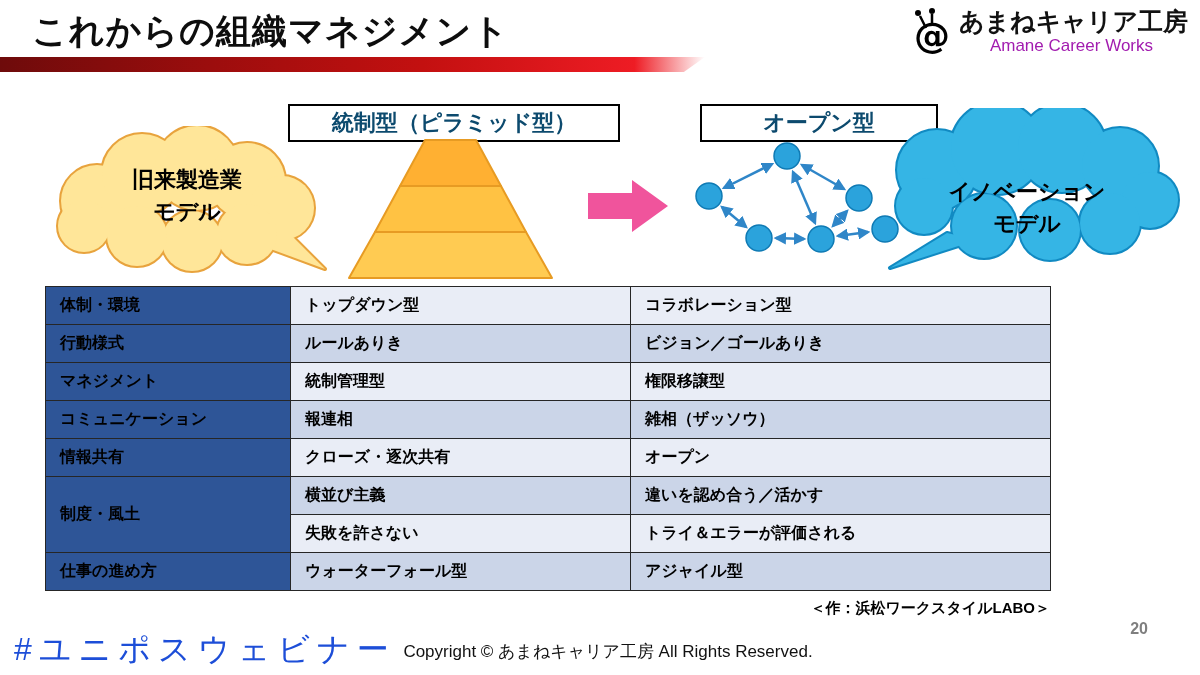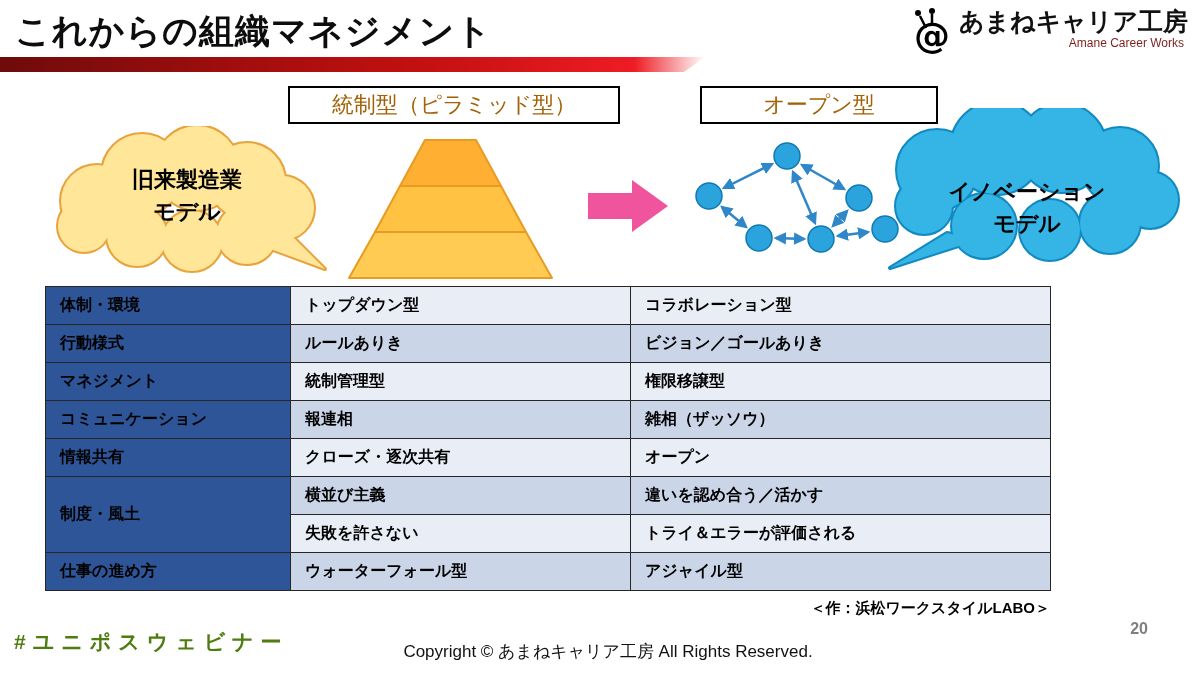--- a/index.html
+++ b/index.html
@@ -3,39 +3,39 @@
 <meta charset="utf-8">
 <style>
   * { margin:0; padding:0; box-sizing:border-box; }
   body { background:#888; font-family:"Liberation Sans","DejaVu Sans",sans-serif; }
   .slide {
     position:relative; width:1200px; height:675px; background:#ffffff;
     overflow:hidden; margin:0 auto;
   }
   
   .title {
-    position:absolute; left:15px; top:8px;
+    position:absolute; left:32px; top:8px;
     font-size:35px; font-weight:800; color:#0d0d0d; letter-spacing:1px;
   }
   .red-bar {
     position:absolute; left:0; top:57px; width:705px; height:15px;
     background:linear-gradient(90deg,#6e0b0b 0%,#9c0d0d 30%,#c31010 60%,#ee1c24 90%,rgba(238,28,36,0) 100%);
     clip-path:polygon(0 0,100% 0,97% 100%,0 100%);
   }
   .logo {
     position:absolute; right:12px; top:8px; display:flex; align-items:flex-start; gap:4px;
   }
   .logo-text { text-align:left; }
   .logo-name { font-size:25px; font-weight:700; color:#111; line-height:1.1; }
-  .logo-sub  { font-size:12px; color:#7f1d1d; text-align:right; padding-right:4px; }
+  .logo-sub  { font-size:17px; color:#a21caf; text-align:center; padding-right:4px; }
   
   .type-box {
     position:absolute; border:2px solid #000; background:#fff;
     display:flex; align-items:center; justify-content:center;
-    font-size:22px; font-weight:400; color:#a16207;
+    font-size:22px; font-weight:700; color:#0c4a6e;margin-top:18px;
   }
   .type-box.left  { left:288px; top:86px; width:332px; height:38px; }
   .type-box.right { left:700px; top:86px; width:238px; height:38px; }
   .cloud-wrap { position:absolute; }
   .cloud-wrap.yellow { left:42px;  top:126px; width:290px; height:150px; }
   .cloud-wrap.blue   { left:872px; top:108px; width:310px; height:165px; }
   .cloud-text {
     position:absolute; left:0; width:100%; text-align:center;
     font-weight:700; color:#000; font-size:22px; line-height:32px;
   }
@@ -55,22 +55,22 @@
   }
   td.hdr { background:#2E5597; color:#ffffff; }
   tr.light td:not(.hdr) { background:#E9EDF6; }
   tr.dark  td:not(.hdr) { background:#CBD5E8; }
   .caption {
     position:absolute; left:45px; top:599px; width:1005px; text-align:right;
     font-size:15px; font-weight:700; color:#000;
   }
   
   .hashtag {
-    position:absolute; left:14px; top:628px; font-size:21px; color:#4d7c0f;
-    letter-spacing:7px; font-weight:700;
+    position:absolute; left:14px; top:628px; font-size:32px; color:#1d4ed8;
+    letter-spacing:7px; font-weight:400;
   }
   .copyright {
     position:absolute; left:308px; top:640px; width:600px; text-align:center;
     font-size:17px; color:#111;
   }
   .page-num {
     position:absolute; right:52px; top:620px; font-size:16px; font-weight:700; color:#7f7f7f;
   }
 </style>
 </head>

